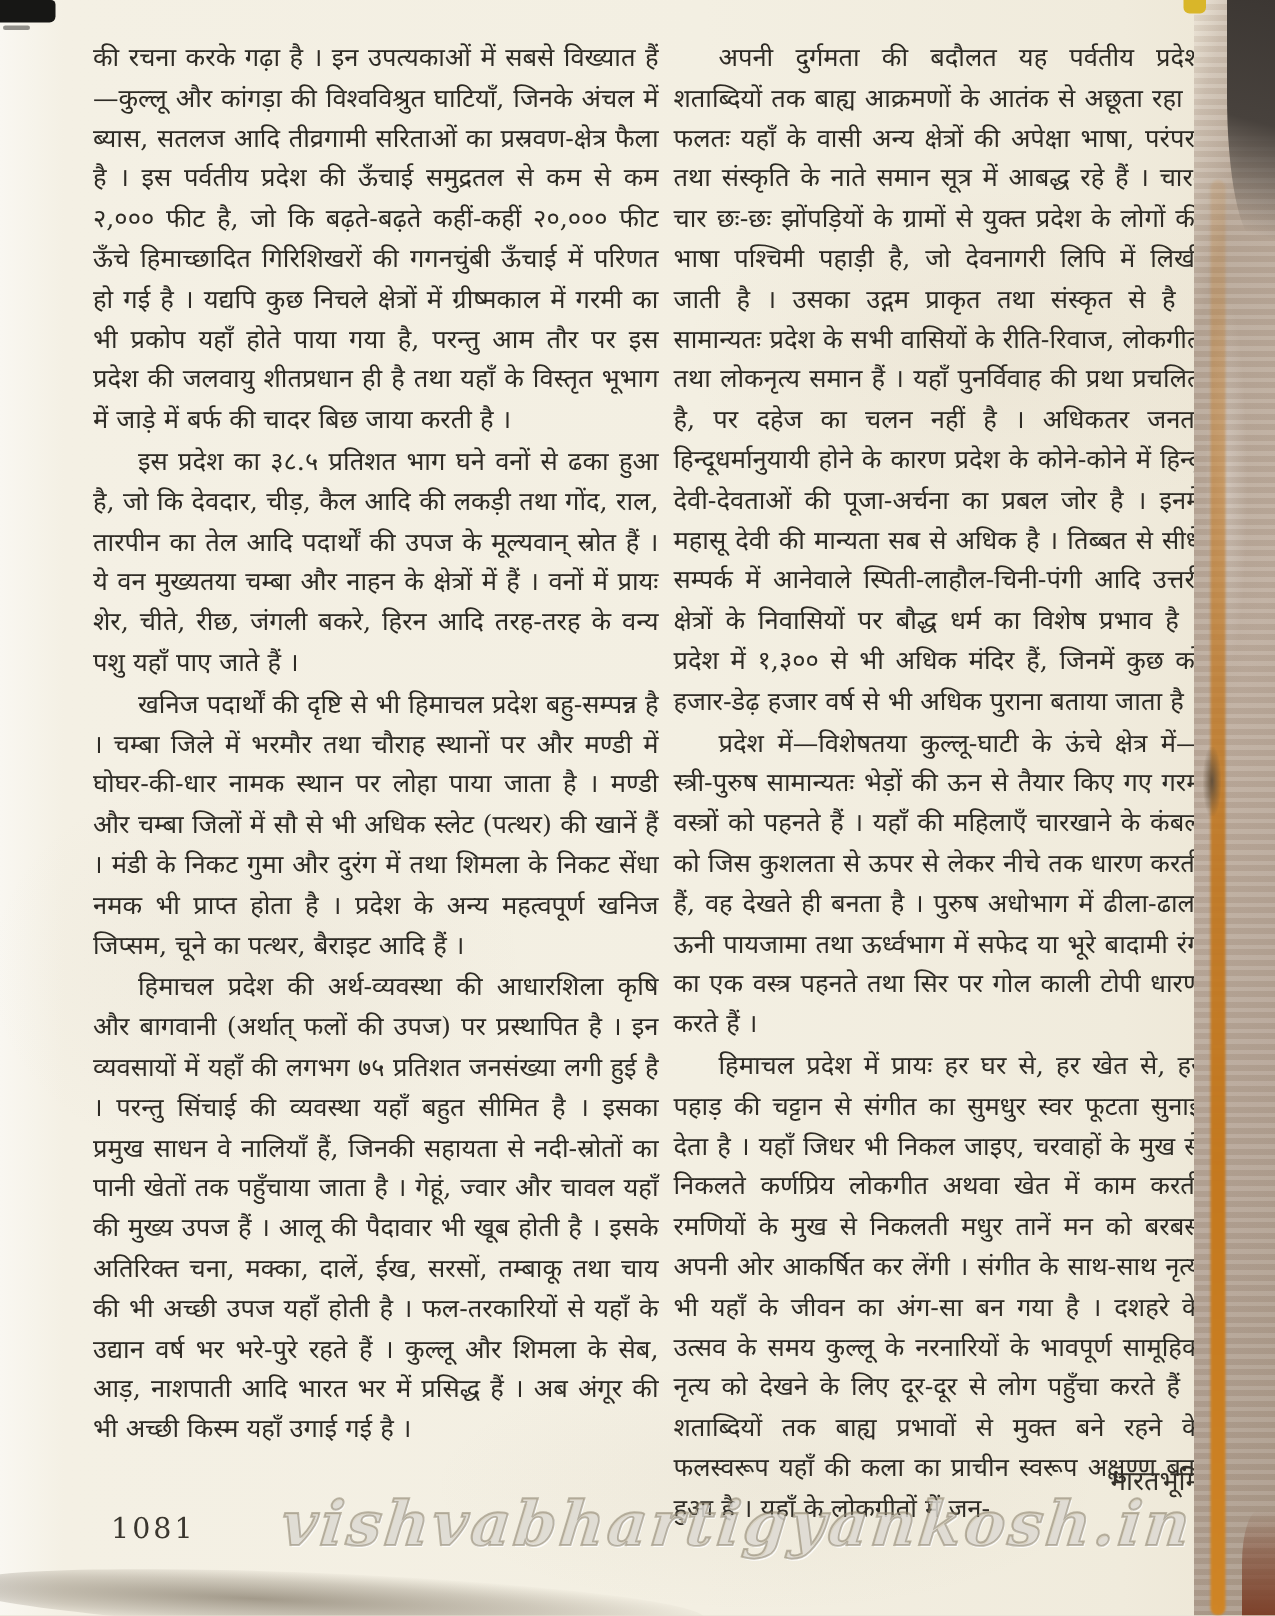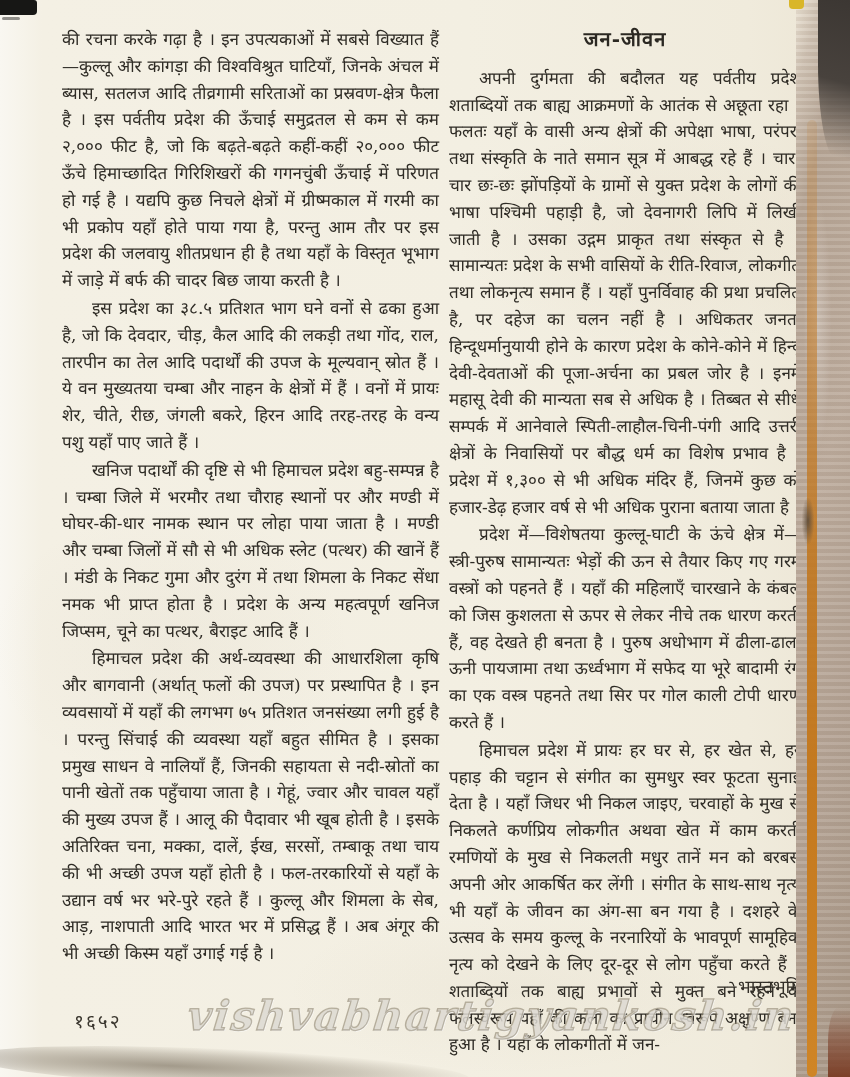--- a/index.html
+++ b/index.html
@@ -114,27 +114,26 @@
   <div class="mottle"></div>
 
   <div class="col col-left">
     <p class="para no-indent">की रचना करके गढ़ा है । इन उपत्यकाओं में सबसे विख्यात हैं—कुल्लू और कांगड़ा की विश्वविश्रुत घाटियाँ, जिनके अंचल में ब्यास, सतलज आदि तीव्रगामी सरिताओं का प्रस्रवण-क्षेत्र फैला है । इस पर्वतीय प्रदेश की ऊँचाई समुद्रतल से कम से कम २,००० फीट है, जो कि बढ़ते-बढ़ते कहीं-कहीं २०,००० फीट ऊँचे हिमाच्छादित गिरिशिखरों की गगनचुंबी ऊँचाई में परिणत हो गई है । यद्यपि कुछ निचले क्षेत्रों में ग्रीष्मकाल में गरमी का भी प्रकोप यहाँ होते पाया गया है, परन्तु आम तौर पर इस प्रदेश की जलवायु शीतप्रधान ही है तथा यहाँ के विस्तृत भूभाग में जाड़े में बर्फ की चादर बिछ जाया करती है ।</p>
     <p class="para">इस प्रदेश का ३८.५ प्रतिशत भाग घने वनों से ढका हुआ है, जो कि देवदार, चीड़, कैल आदि की लकड़ी तथा गोंद, राल, तारपीन का तेल आदि पदार्थों की उपज के मूल्यवान् स्रोत हैं । ये वन मुख्यतया चम्बा और नाहन के क्षेत्रों में हैं । वनों में प्रायः शेर, चीते, रीछ, जंगली बकरे, हिरन आदि तरह-तरह के वन्य पशु यहाँ पाए जाते हैं ।</p>
     <p class="para">खनिज पदार्थों की दृष्टि से भी हिमाचल प्रदेश बहु-सम्पन्न है । चम्बा जिले में भरमौर तथा चौराह स्थानों पर और मण्डी में घोघर-की-धार नामक स्थान पर लोहा पाया जाता है । मण्डी और चम्बा जिलों में सौ से भी अधिक स्लेट (पत्थर) की खानें हैं । मंडी के निकट गुमा और दुरंग में तथा शिमला के निकट सेंधा नमक भी प्राप्त होता है । प्रदेश के अन्य महत्वपूर्ण खनिज जिप्सम, चूने का पत्थर, बैराइट आदि हैं ।</p>
     <p class="para">हिमाचल प्रदेश की अर्थ-व्यवस्था की आधारशिला कृषि और बागवानी (अर्थात् फलों की उपज) पर प्रस्थापित है । इन व्यवसायों में यहाँ की लगभग ७५ प्रतिशत जनसंख्या लगी हुई है । परन्तु सिंचाई की व्यवस्था यहाँ बहुत सीमित है । इसका प्रमुख साधन वे नालियाँ हैं, जिनकी सहायता से नदी-स्रोतों का पानी खेतों तक पहुँचाया जाता है । गेहूं, ज्वार और चावल यहाँ की मुख्य उपज हैं । आलू की पैदावार भी खूब होती है । इसके अतिरिक्त चना, मक्का, दालें, ईख, सरसों, तम्बाकू तथा चाय की भी अच्छी उपज यहाँ होती है । फल-तरकारियों से यहाँ के उद्यान वर्ष भर भरे-पुरे रहते हैं । कुल्लू और शिमला के सेब, आड़, नाशपाती आदि भारत भर में प्रसिद्ध हैं । अब अंगूर की भी अच्छी किस्म यहाँ उगाई गई है ।</p>
   </div>
 
   <div class="col col-right">
-    <h2 class="heading">जन-जीवन</h2>
     <p class="para">अपनी दुर्गमता की बदौलत यह पर्वतीय प्रदेश शताब्दियों तक बाह्य आक्रमणों के आतंक से अछूता रहा । फलतः यहाँ के वासी अन्य क्षेत्रों की अपेक्षा भाषा, परंपरा तथा संस्कृति के नाते समान सूत्र में आबद्ध रहे हैं । चार-चार छः-छः झोंपड़ियों के ग्रामों से युक्त प्रदेश के लोगों की भाषा पश्चिमी पहाड़ी है, जो देवनागरी लिपि में लिखी जाती है । उसका उद्गम प्राकृत तथा संस्कृत से है । सामान्यतः प्रदेश के सभी वासियों के रीति-रिवाज, लोकगीत तथा लोकनृत्य समान हैं । यहाँ पुनर्विवाह की प्रथा प्रचलित है, पर दहेज का चलन नहीं है । अधिकतर जनता हिन्दूधर्मानुयायी होने के कारण प्रदेश के कोने-कोने में हिन्दू देवी-देवताओं की पूजा-अर्चना का प्रबल जोर है । इनमें महासू देवी की मान्यता सब से अधिक है । तिब्बत से सीधे सम्पर्क में आनेवाले स्पिती-लाहौल-चिनी-पंगी आदि उत्तरी क्षेत्रों के निवासियों पर बौद्ध धर्म का विशेष प्रभाव है । प्रदेश में १,३०० से भी अधिक मंदिर हैं, जिनमें कुछ को हजार-डेढ़ हजार वर्ष से भी अधिक पुराना बताया जाता है ।</p>
     <p class="para">प्रदेश में—विशेषतया कुल्लू-घाटी के ऊंचे क्षेत्र में—स्त्री-पुरुष सामान्यतः भेड़ों की ऊन से तैयार किए गए गरम वस्त्रों को पहनते हैं । यहाँ की महिलाएँ चारखाने के कंबल को जिस कुशलता से ऊपर से लेकर नीचे तक धारण करती हैं, वह देखते ही बनता है । पुरुष अधोभाग में ढीला-ढाला ऊनी पायजामा तथा ऊर्ध्वभाग में सफेद या भूरे बादामी रंग का एक वस्त्र पहनते तथा सिर पर गोल काली टोपी धारण करते हैं ।</p>
     <p class="para">हिमाचल प्रदेश में प्रायः हर घर से, हर खेत से, हर पहाड़ की चट्टान से संगीत का सुमधुर स्वर फूटता सुनाई देता है । यहाँ जिधर भी निकल जाइए, चरवाहों के मुख से निकलते कर्णप्रिय लोकगीत अथवा खेत में काम करती रमणियों के मुख से निकलती मधुर तानें मन को बरबस अपनी ओर आकर्षित कर लेंगी । संगीत के साथ-साथ नृत्य भी यहाँ के जीवन का अंग-सा बन गया है । दशहरे के उत्सव के समय कुल्लू के नरनारियों के भावपूर्ण सामूहिक नृत्य को देखने के लिए दूर-दूर से लोग पहुँचा करते हैं । शताब्दियों तक बाह्य प्रभावों से मुक्त बने रहने के फलस्वरूप यहाँ की कला का प्राचीन स्वरूप अक्षुण्ण बना हुआ है । यहाँ के लोकगीतों में जन-</p>
   </div>
 
-  <div class="page-number">१६५२</div>
+  <div class="page-number">1081</div>
   <div class="watermark">vishvabhartigyankosh.in</div>
   <div class="book-title">भारतभूमि</div>
 
   <div class="mark-top-left"></div>
   <div class="bottom-shadow"></div>
   <div class="edge-band">
     <div class="edge-texture"></div>
     <div class="edge-orange"></div>
     <div class="edge-dark-corner"></div>
     <div class="edge-yellow-spot"></div>

